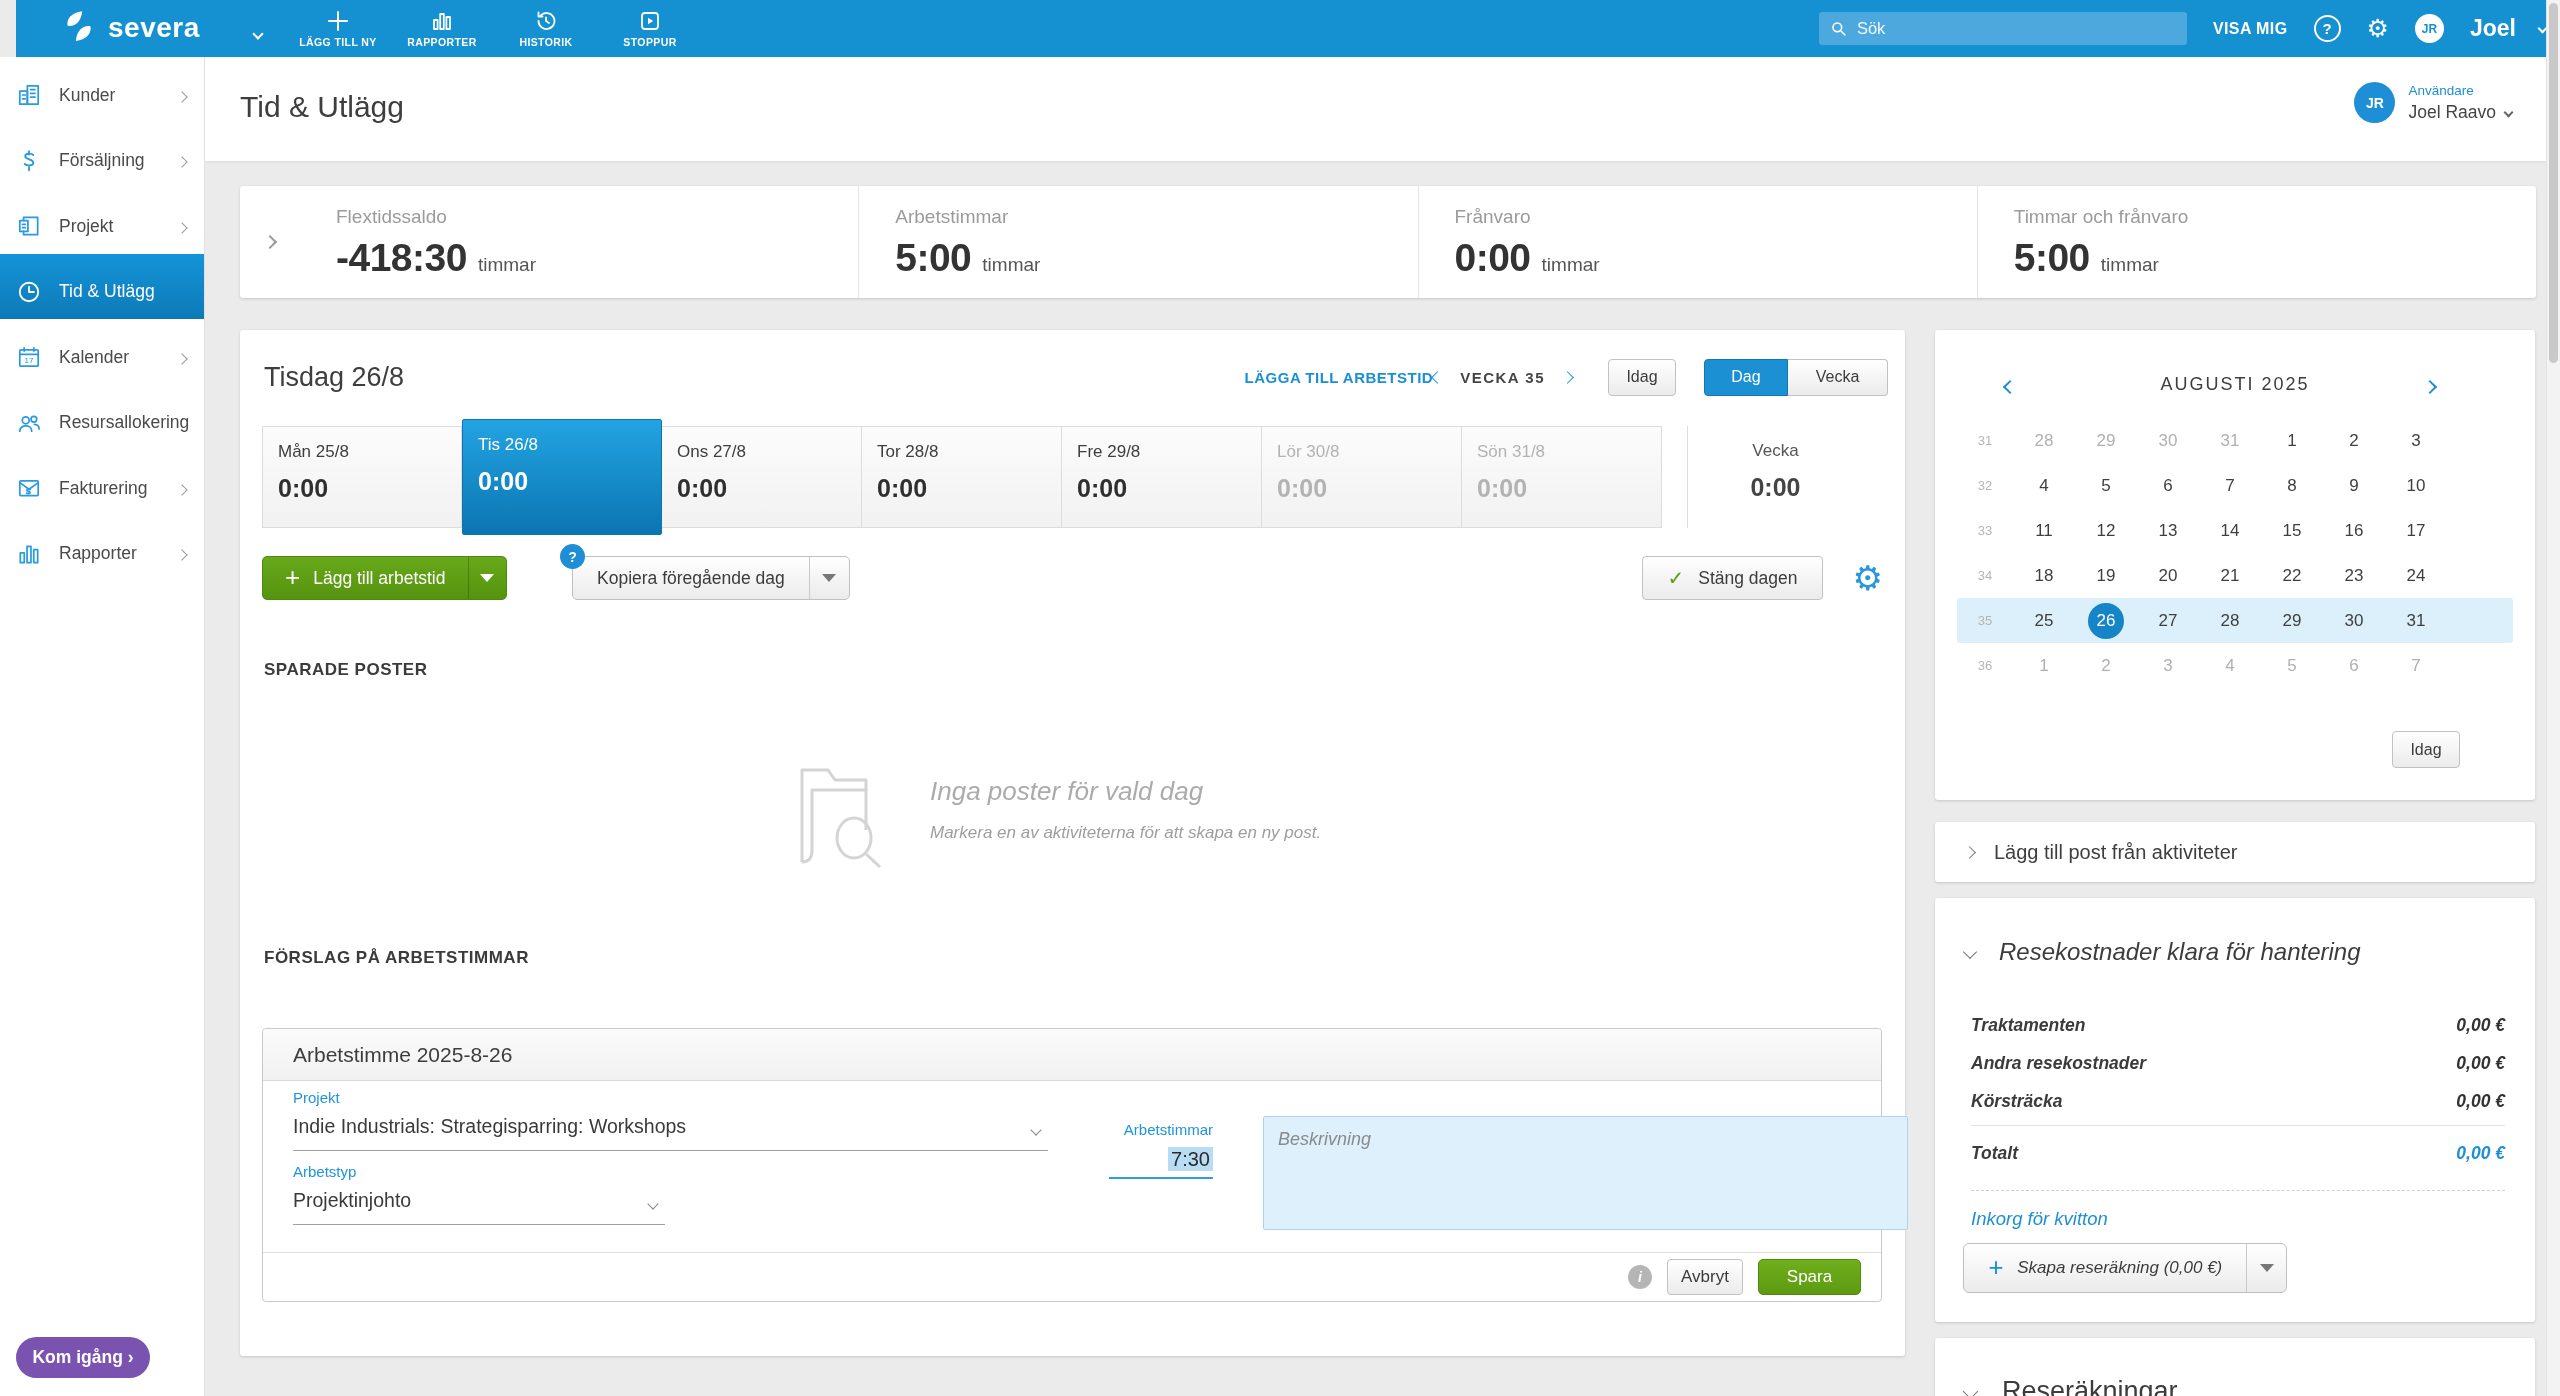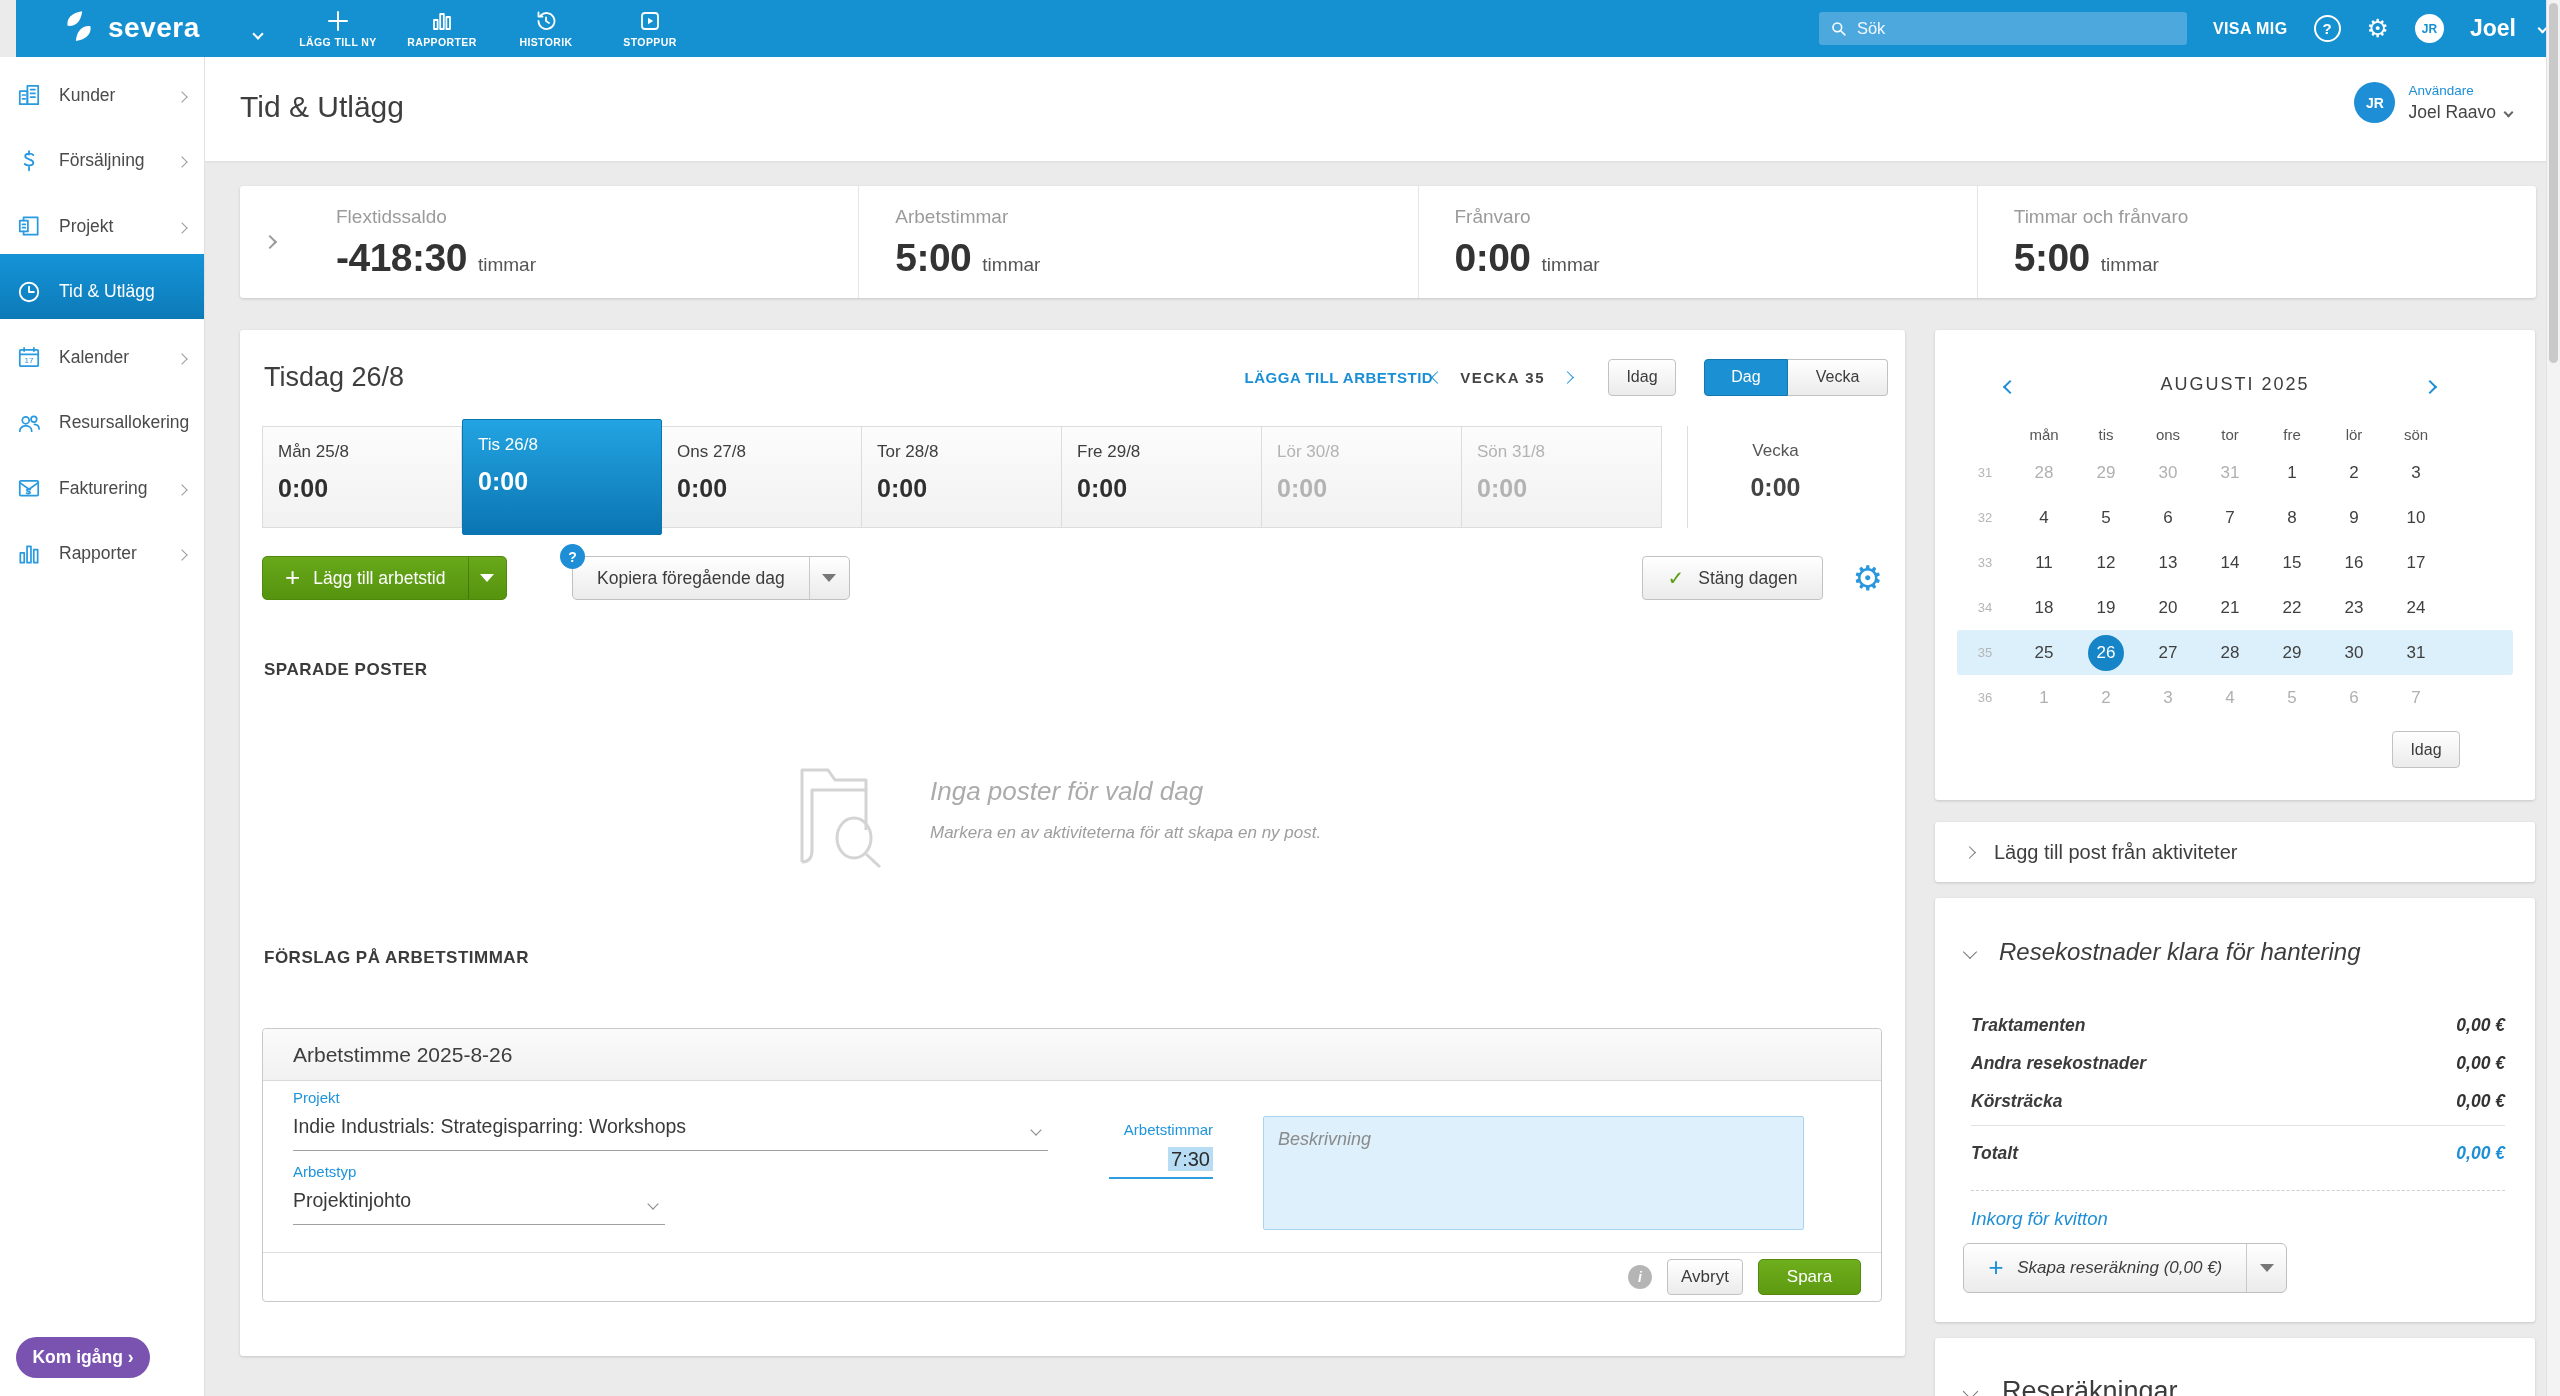--- a/index.html
+++ b/index.html
@@ -123,21 +123,21 @@
   .sc-header { height:52px; background:linear-gradient(180deg,#fbfbfb,#f1f1f1); border-bottom:1px solid #d9d9d9; display:flex; align-items:center; padding-left:30px; font-size:21px; color:#3d3d3d; border-radius:4px 4px 0 0; }
   .f-label { font-size:15px; color:#1e94dc; margin-bottom:9px; }
   .f-value { font-size:19.5px; color:#3a3a3a; padding-bottom:12px; border-bottom:1px solid #a0a0a0; position:relative; white-space:nowrap; }
   .f-value .chv { position:absolute; right:8px; bottom:16px; width:8px; height:8px; border-width:1.5px; color:#888; }
   .f-project { position:absolute; left:30px; top:60px; width:755px; }
   .f-worktype { position:absolute; left:30px; top:134px; width:372px; }
   .f-hours { position:absolute; left:820px; top:92px; width:130px; text-align:right; }
   .f-hours .f-label { margin-bottom:10px; }
   .hours-underline { display:inline-block; min-width:104px; text-align:right; border-bottom:2px solid #2f9ce0; padding-bottom:6px; }
   .hours-val { font-size:20px; color:#2b2b2b; background:#b7dcf4; padding:1px 3px; }
-  .f-desc { position:absolute; left:1000px; top:87px; width:541px; height:114px; }
+  .f-desc { position:absolute; left:1000px; top:87px; width:645px; height:114px; }
   .f-desc textarea { width:100%; height:100%; background:#ddf0fb; border:1px solid #abd5ef; border-radius:2px; resize:none; padding:12px 14px; font-size:18px; font-family:inherit; color:#3c3c3c; outline:none; }
   .f-desc textarea::placeholder { color:#8a8a8a; font-style:italic; opacity:1; }
   .sc-footer { position:absolute; left:0; right:0; bottom:0; height:49px; border-top:1px solid #dedede; display:flex; align-items:center; justify-content:flex-end; gap:15px; padding-right:20px; }
   .info-i { width:24px; height:24px; border-radius:50%; background:#b5b5b5; color:#fff; font-size:14px; font-weight:bold; font-style:italic; display:flex; align-items:center; justify-content:center; }
   .avbryt-btn { width:76px; height:36px; font-size:17px; }
   .spara-btn { width:103px; height:36px; border-radius:5px; background:linear-gradient(180deg,#6fae1c,#5d9a12); border:1px solid #538a0e; color:#fff; font-size:17px; display:flex; align-items:center; justify-content:center; }
   
   .rcard { position:absolute; left:1935px; width:600px; background:#fff; border-radius:3px; box-shadow:0 1px 3px rgba(0,0,0,.16); }
   .cal-card { top:330px; height:470px; }
   .cal-nav { position:absolute; top:48px; color:#1e8fd6; }
@@ -535,30 +535,20 @@
 
 <div class="rcard cal-card">
   <span class="cal-nav cal-prev"><i class="chv l"></i></span>
   <div class="cal-title">
     <span>AUGUSTI</span>
     <span> </span>
     <span>2025</span>
   </div>
   <span class="cal-nav cal-next"><i class="chv r"></i></span>
   <div id="cal-grid">
-      <div class="cal-row head">
-        <span class="cal-wn"></span>
-        <span class="cal-d">mån</span>
-        <span class="cal-d">tis</span>
-        <span class="cal-d">ons</span>
-        <span class="cal-d">tor</span>
-        <span class="cal-d">fre</span>
-        <span class="cal-d">lör</span>
-        <span class="cal-d">sön</span>
-      </div>
       <div class="cal-row">
         <span class="cal-wn">31</span>
         <span class="cal-d muted">28</span>
         <span class="cal-d muted">29</span>
         <span class="cal-d muted">30</span>
         <span class="cal-d muted">31</span>
         <span class="cal-d">1</span>
         <span class="cal-d">2</span>
         <span class="cal-d">3</span>
       </div>

